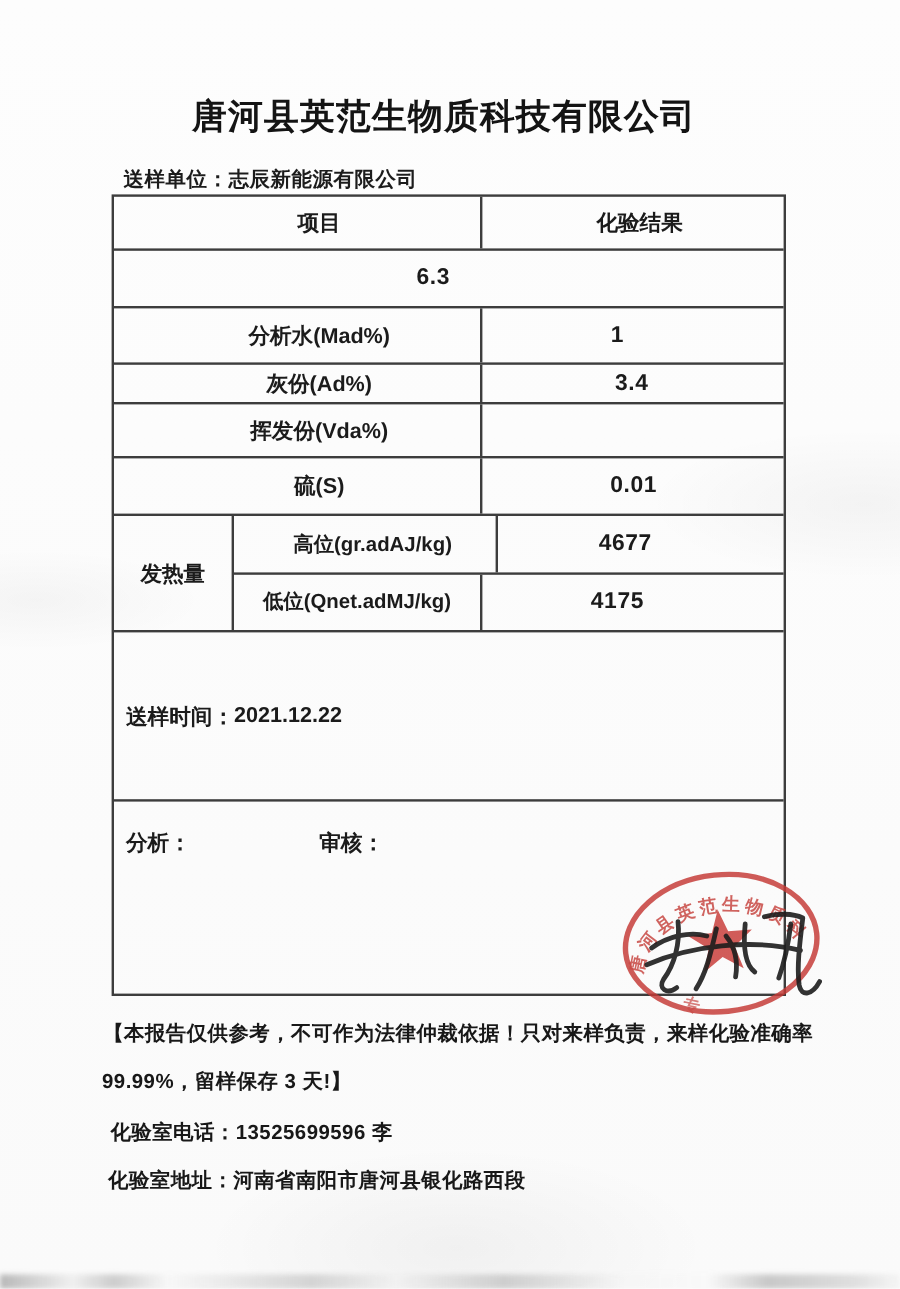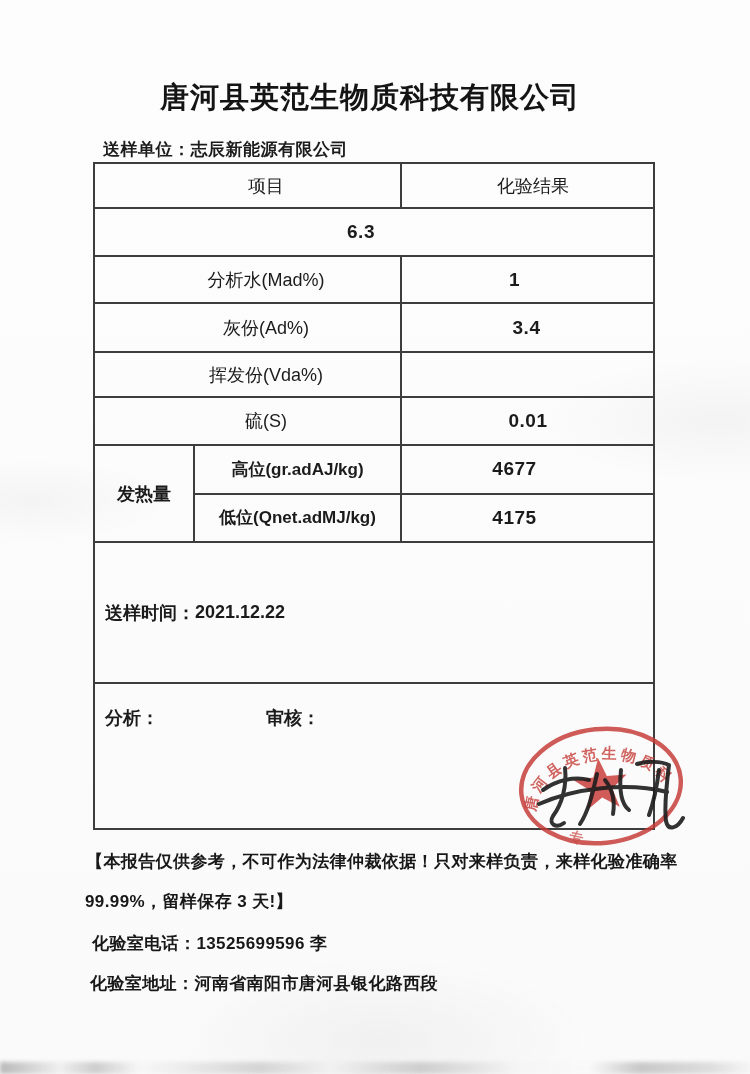--- a/index.html
+++ b/index.html
@@ -39,35 +39,35 @@
     border:2px solid #3d3d3d;
     box-sizing:border-box;
     display:flex;flex-direction:column;
     color:#1b1b1b;
   }
   .trow{display:flex;border-bottom:2px solid #3d3d3d;box-sizing:border-box;}
   .c1{width:307px;border-right:2px solid #3d3d3d;box-sizing:border-box;
       display:flex;align-items:center;justify-content:center;}
   .c2{flex:1;display:flex;align-items:center;justify-content:center;
       padding-right:26px;box-sizing:border-box;}
-  .cell-label{font-size:18px;font-weight:normal;padding-left:37px;}
+  .cell-label{font-size:18px;font-weight:bold;padding-left:37px;}
   .cell-value{font-size:19px;font-weight:bold;letter-spacing:0.5px;}
   .h-header{height:45px;}
   .h-r1{height:48px;}
   .h-r2{height:47px;}
-  .h-r3{height:49px;gap:24px;}
+  .h-r3{height:33px;gap:24px;}
   .h-r4{height:45px;}
   .h-r5{height:48px;gap:27px;}
   .group{display:flex;height:97px;border-bottom:2px solid #3d3d3d;box-sizing:border-box;}
   .glabel{width:100px;border-right:2px solid #3d3d3d;box-sizing:border-box;
       display:flex;align-items:center;justify-content:center;
       font-size:18px;font-weight:bold;}
   .gright{flex:1;display:flex;flex-direction:column;}
   .gsub{display:flex;flex:1;box-sizing:border-box;}
-  .gsub.first{border-bottom:2px solid #3d3d3d;}
+  .gsub.first{border-bottom:2px solid #3d3d3d;padding-left:13px;}
   .gitem{width:207px;border-right:2px solid #3d3d3d;box-sizing:border-box;
       display:flex;align-items:center;justify-content:center;
       font-size:17px;font-weight:bold;}
   .bigcell{box-sizing:border-box;}
   .sample-cell{
     height:141px;border-bottom:2px solid #3d3d3d;
     display:flex;align-items:center;
     padding-left:10px;
     font-size:18px;font-weight:bold;
   }

